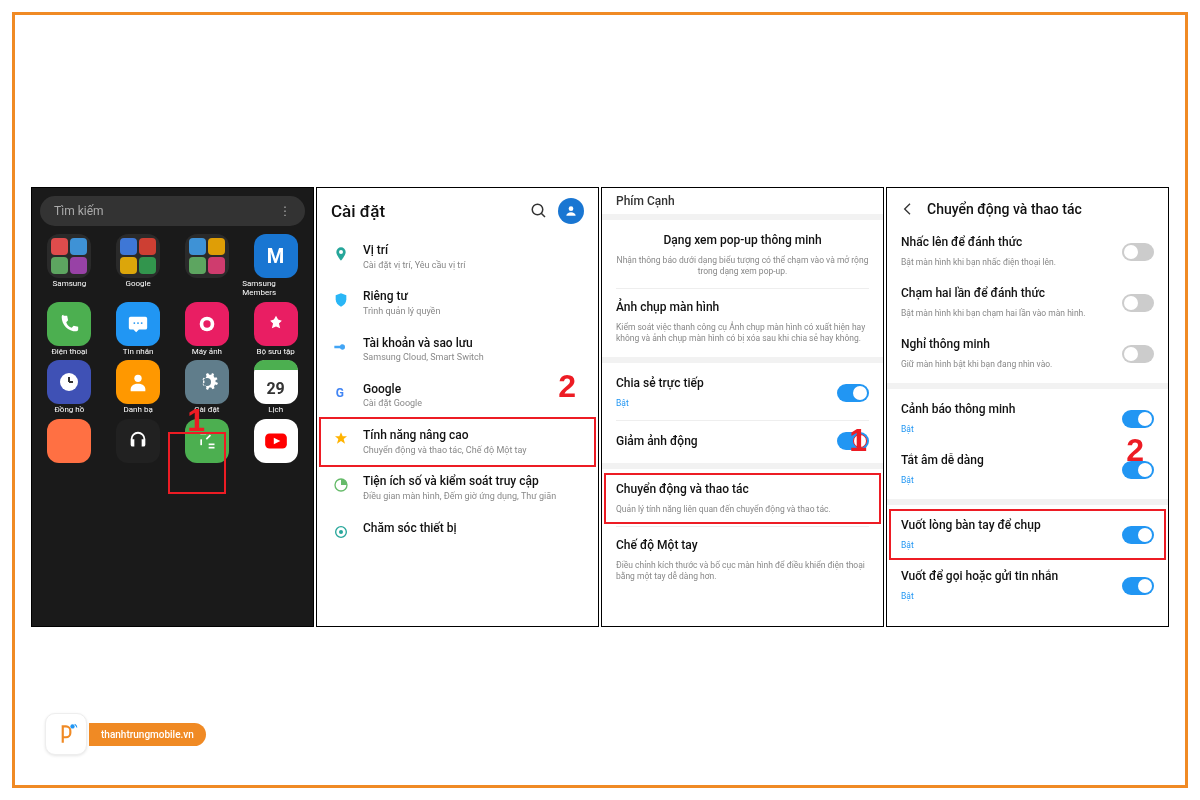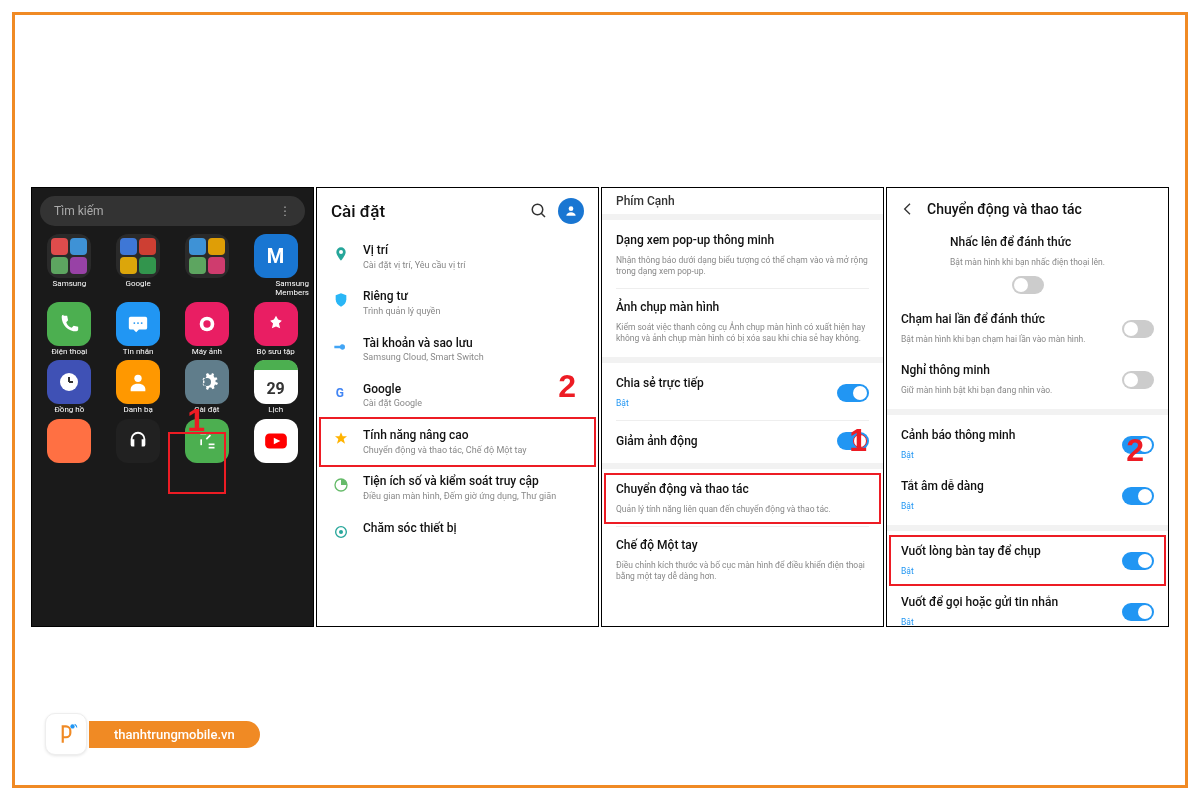--- a/index.html
+++ b/index.html
@@ -9,21 +9,21 @@
 .panel { flex:1; border:1.5px solid #000; background:#fff; position:relative; overflow:hidden; }
 .p1 { background:#1a1a1a; }
 .step-num { position:absolute; font-family:Arial; font-weight:bold; color:#ED1C24; font-size:32px; z-index:20; }
 .hi { border:2.5px solid #ED1C24; position:absolute; z-index:15; pointer-events:none; }
 
 
 .searchbar { margin:8px 8px 4px 8px; background:#333; border-radius:20px; padding:8px 14px; display:flex; align-items:flex-start; justify-content:space-between; color:#aaa; font-size:12px; }
 .apps { display:grid; grid-template-columns:repeat(4,1fr); gap:4px 2px; padding:4px 4px; }
 .app { display:flex; flex-direction:column; align-items:center; gap:2px; cursor:pointer; }
 .app-ic { width:44px; height:44px; border-radius:12px; display:flex; align-items:center; justify-content:center; font-size:20px; color:#fff; position:relative; }
-.app-lbl { color:#fff; font-size:8px; text-align:right; line-height:1.1; }
+.app-lbl { color:#fff; font-size:8px; text-align:left; line-height:1.1; }
 .folder { display:grid; grid-template-columns:1fr 1fr; grid-template-rows:1fr 1fr; gap:2px; padding:4px; }
 .folder>span { width:100%; height:100%; border-radius:4px; opacity:.85; }
 
 
 .hdr { padding:10px 14px 8px; display:flex; align-items:center; gap:8px; }
 .hdr-title { font-size:17px; font-weight:500; color:#111; flex:1; }
 .hdr-ic { width:22px; height:22px; display:flex; align-items:center; justify-content:center; color:#444; }
 .avatar { width:26px; height:26px; border-radius:50%; background:#1976D2; color:#fff; display:flex; align-items:center; justify-content:center; font-size:14px; }
 .tab { padding:6px 14px 2px; font-size:12px; color:#333; font-weight:500; }
 
@@ -44,21 +44,21 @@
 .switch::after { content:''; position:absolute; width:14px; height:14px; border-radius:50%; background:#fff; top:2px; transition:none; }
 .switch.on { background:#2196F3; } .switch.on::after { right:2px; }
 .switch.off { background:#ccc; } .switch.off::after { left:2px; }
 .switch.onred { background:#2196F3; } .switch.onred::after { right:2px; background:#fff; border:1px solid #ED1C24; width:12px; height:12px; top:2px; }
 
 .sep { height:6px; background:#f2f2f2; margin:4px 0; }
 .div { height:1px; background:#eee; margin:2px 14px; }
 
 .badge { position:absolute; left:30px; bottom:30px; display:flex; align-items:center; gap:8px; }
 .badge-ic { width:42px; height:42px; border-radius:10px; background:#fff; border:1px solid #eee; display:flex; align-items:center; justify-content:center; box-shadow:0 1px 3px rgba(0,0,0,.1); }
-.badge-txt { background:#F08A24; color:#fff; padding:6px 25px; border-radius:0 14px 14px 0; font-size:13px; font-weight:500; margin-left:-6px; }
+.badge-txt { background:#F08A24; color:#fff; padding:6px 12px; border-radius:0 14px 14px 0; font-size:10px; font-weight:500; margin-left:-6px; }
 
 svg { display:block; }
 </style>
 </head>
 <body>
 
 <div class="frame">
   <div class="panels">
 
     <div class="panel p1">
@@ -303,21 +303,21 @@
             </div>
           </div>
         </div>
       <div class="step-num" style="right:22px; top:180px;">2</div>
     </div>
 
     <div class="panel">
       <div class="tab">Phím Cạnh</div>
       <div class="sep"></div>
       <div id="p3list">
-          <div class="row2" style="position: relative;">
+          <div class="row2" style="position: relative; text-align: center;">
             <div>
               <div class="row2-title">Dạng xem pop-up thông minh</div>
               <div class="row2-sub">Nhận thông báo dưới dạng biểu tượng có thể chạm vào và mở rộng trong dạng xem pop-up.</div>
             </div>
           </div>
           <div class="div"></div>
           <div class="row2" style="position: relative;">
             <div>
               <div class="row2-title">Ảnh chụp màn hình</div>
               <div class="row2-sub">Kiểm soát việc thanh công cụ Ảnh chụp màn hình có xuất hiện hay không và ảnh chụp màn hình có bị xóa sau khi chia sẻ hay không.</div>
@@ -360,21 +360,21 @@
     <div class="panel">
       <div class="hdr" style="padding:10px 10px 6px;">
         <span class="hdr-ic">
             <svg width="16" height="16" viewBox="0 0 24 24" fill="none" stroke="#333" stroke-width="2">
               <polyline points="15 4 7 12 15 20"></polyline>
             </svg>
           </span>
         <span class="hdr-title" style="font-size:14px;">Chuyển động và thao tác</span>
       </div>
       <div id="p4list">
-          <div class="row2 toggle" style="position: relative; flex-direction: column;">
+          <div class="row2 toggle" style="position: relative;">
             <div>
               <div class="row2-title">Nhấc lên để đánh thức</div>
               <div class="row2-sub">Bật màn hình khi bạn nhấc điện thoại lên.</div>
             </div>
             <div class="switch off"></div>
           </div>
           <div class="row2 toggle" style="position: relative;">
             <div>
               <div class="row2-title">Chạm hai lần để đánh thức</div>
               <div class="row2-sub">Bật màn hình khi bạn chạm hai lần vào màn hình.</div>

